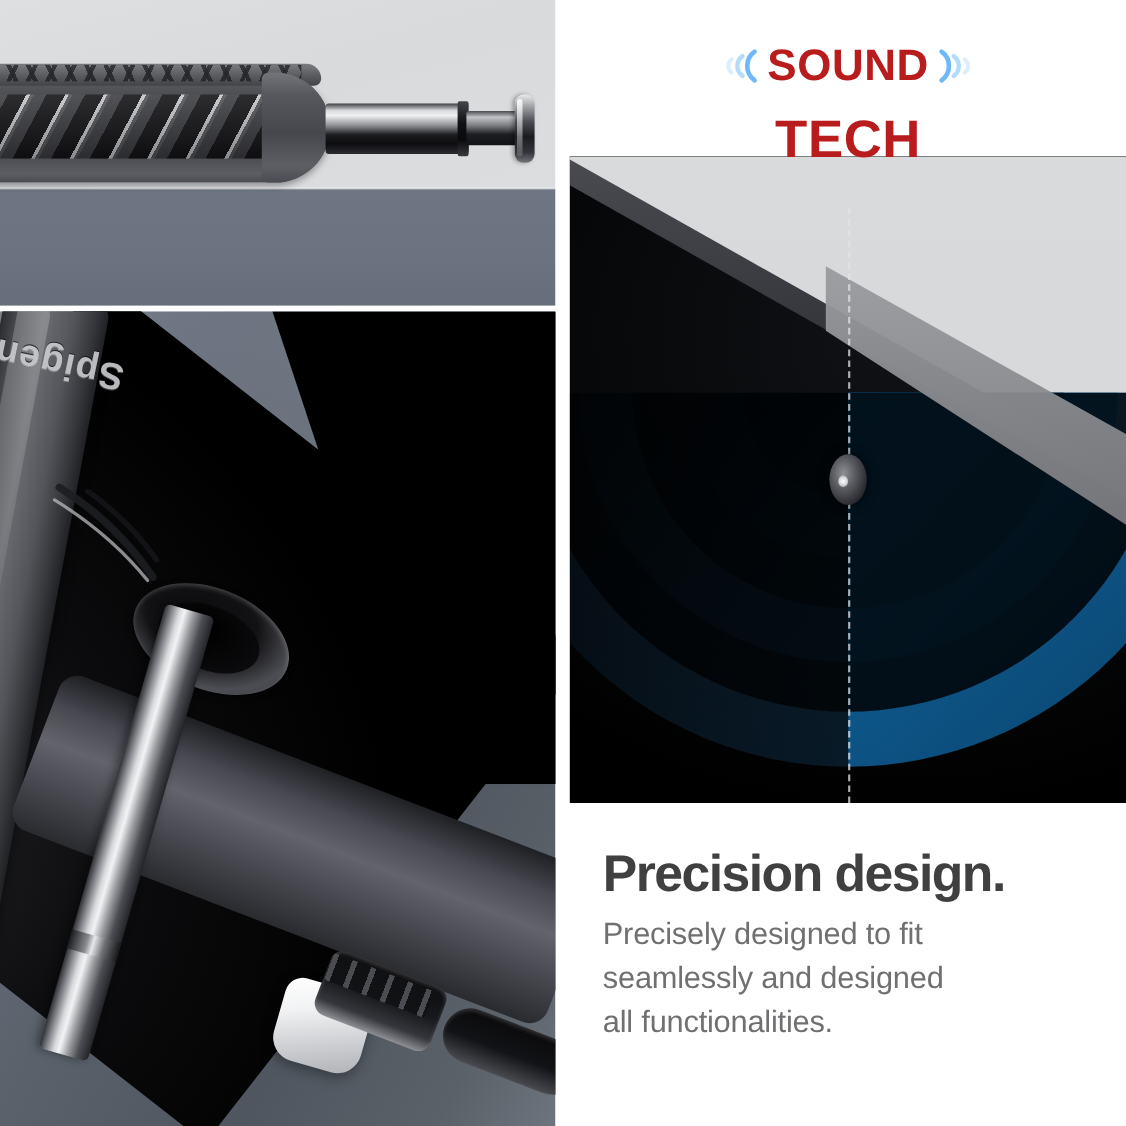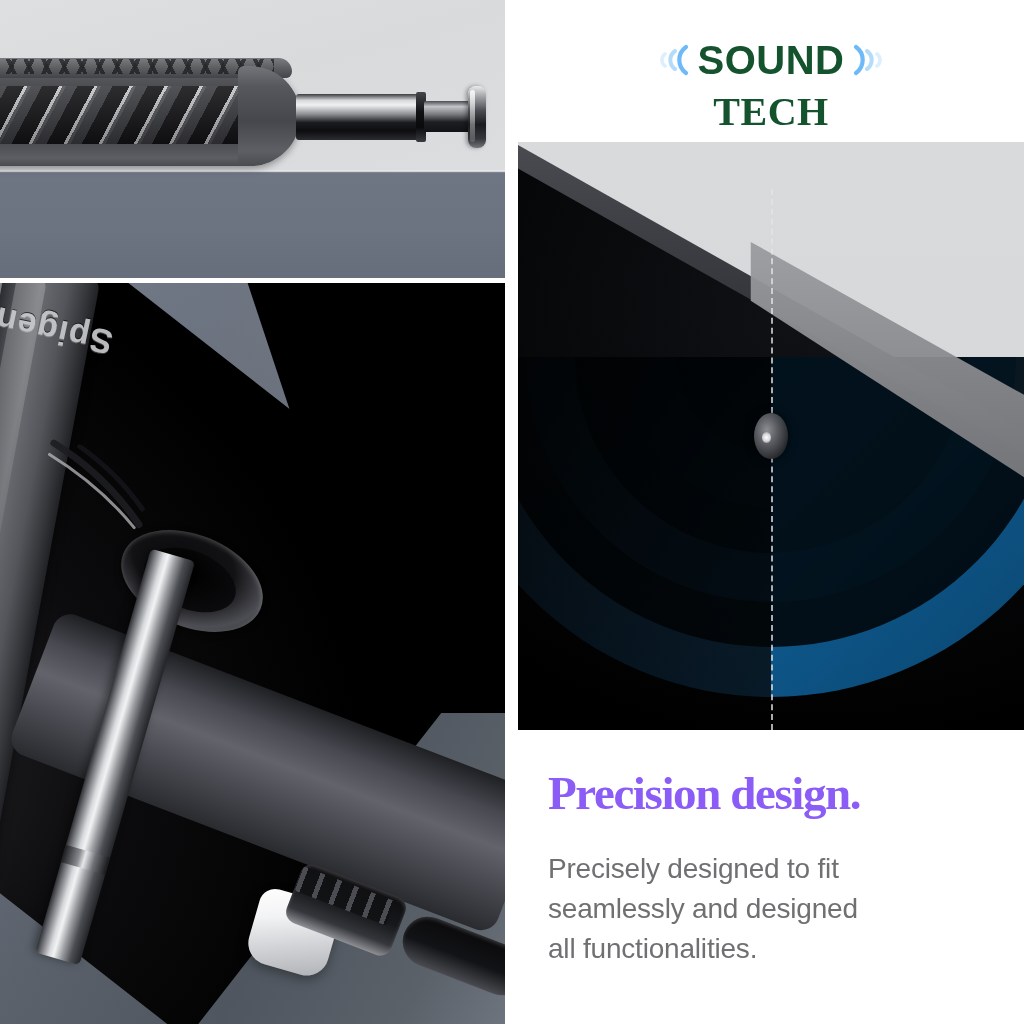--- a/index.html
+++ b/index.html
@@ -254,41 +254,40 @@
   }
 
   
   #panel-copy { left:518px; top:744px; width:506px; height:280px; background:#fff; }
   .copy-h1 {
     position:absolute; left:30px; top:22px;
     font-size:47px; font-weight:700; color:#1b1b1d;
     letter-spacing:-1.4px;
   }
   .copy-body {
-    position:absolute; left:30px; top:105px; width:430px;
+    position:absolute; left:30px; top:85px; width:430px;
     font-size:28px; line-height:40px; color:#707072; letter-spacing:-.2px;
   }
   .copy-body span { display:block; }
 
   
   #headline-block {
     position:absolute; left:518px; top:34px; width:506px; height:104px;
     text-align:center; background:transparent;
   }
   .hl-row1 {
     display:flex; align-items:center; justify-content:center; gap:8px;
     height:52px;
   }
   .hl-word {
     font-size:40px; font-weight:700; letter-spacing:.5px; line-height:1;
   }
   .hl-row2 {
-    font-size:40px; font-weight:700; letter-spacing:.5px; line-height:1;
-    margin-top:6px;
-    font-family:Liberation Serif, serif;
+    font-size:48px; font-weight:700; letter-spacing:.5px; line-height:1;
+    margin-top:18px;
   }
   .arcs { display:flex; align-items:center; height:40px; }
   .arcs svg { display:block; }
 </style>
 </head>
 <body>
 
 <div class="canvas">
 
   <div class="panel" id="panel-stylus-edge">
@@ -384,21 +383,21 @@
     </div>
 
     <div class="sr-bezel"></div>
     <div class="sr-foamedge"></div>
 
     <div class="dashline"></div>
     <div class="speaker-port"></div>
     <div class="speaker-spec"></div>
   </div>
 
-  <div id="headline-block" style="color: #14532d;">
+  <div id="headline-block" style="color: #b91c1c;">
     <div class="hl-row1">
       <span class="arcs">
         <svg width="34" height="40" viewBox="0 0 34 40">
           <path d="M30 7 A16 16 0 0 0 30 33" fill="none" stroke="#4aa8f5" stroke-width="4.2" stroke-linecap="round" opacity=".80"></path>
           <path d="M19 11 A11 11 0 0 0 19 29" fill="none" stroke="#6dbbf8" stroke-width="4" stroke-linecap="round" opacity=".52"></path>
           <path d="M9 14 A7.5 7.5 0 0 0 9 26" fill="none" stroke="#8ecbfa" stroke-width="3.6" stroke-linecap="round" opacity=".30"></path>
         </svg>
       </span>
       <span class="hl-word">SOUND</span>
       <span class="arcs">
@@ -406,21 +405,21 @@
           <path d="M4 7 A16 16 0 0 1 4 33" fill="none" stroke="#4aa8f5" stroke-width="4.2" stroke-linecap="round" opacity=".80"></path>
           <path d="M15 11 A11 11 0 0 1 15 29" fill="none" stroke="#6dbbf8" stroke-width="4" stroke-linecap="round" opacity=".52"></path>
           <path d="M25 14 A7.5 7.5 0 0 1 25 26" fill="none" stroke="#8ecbfa" stroke-width="3.6" stroke-linecap="round" opacity=".30"></path>
         </svg>
       </span>
     </div>
     <div class="hl-row2">TECH</div>
   </div>
 
   <div class="panel" id="panel-copy">
-    <div class="copy-h1" style="color: #8b5cf6; font-family: Liberation Serif, serif;">Precision design.</div>
+    <div class="copy-h1" style="color: #404040;">Precision design.</div>
     <div class="copy-body" style="color: rgb(112, 112, 114);">
       <span>Precisely designed to fit</span>
       <span>seamlessly and designed</span>
       <span>all functionalities.</span>
     </div>
   </div>
 
 </div>
 
 </body></html>

